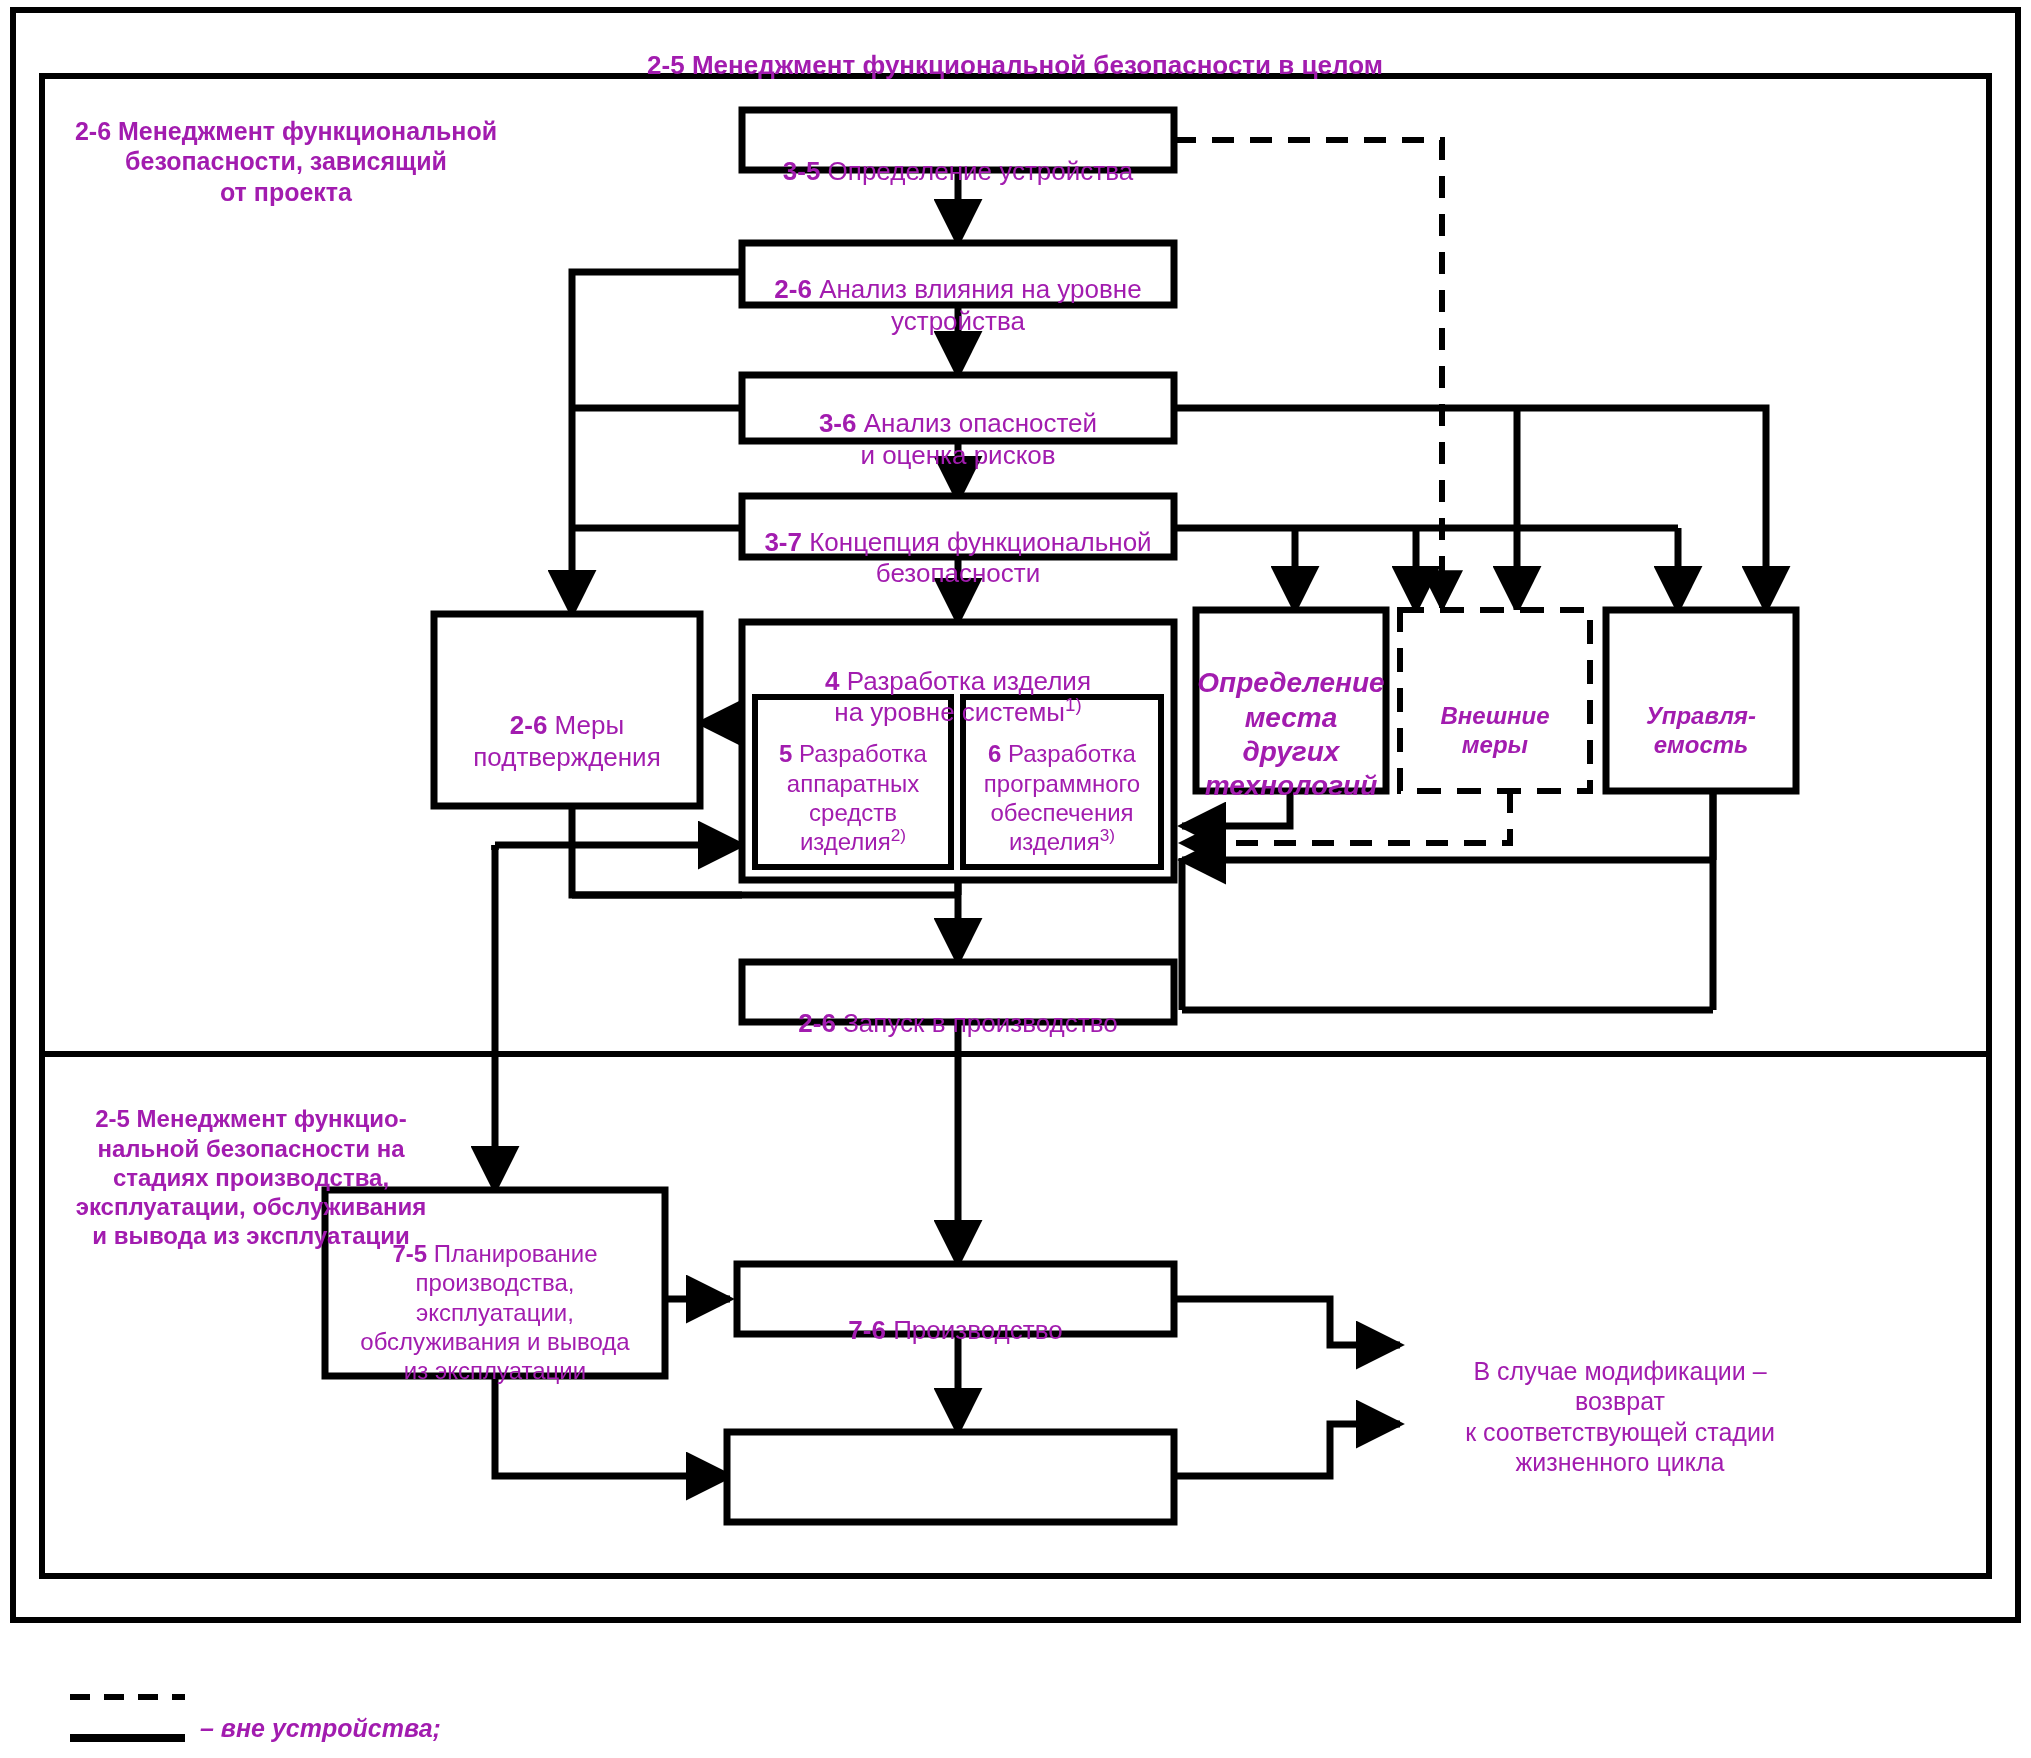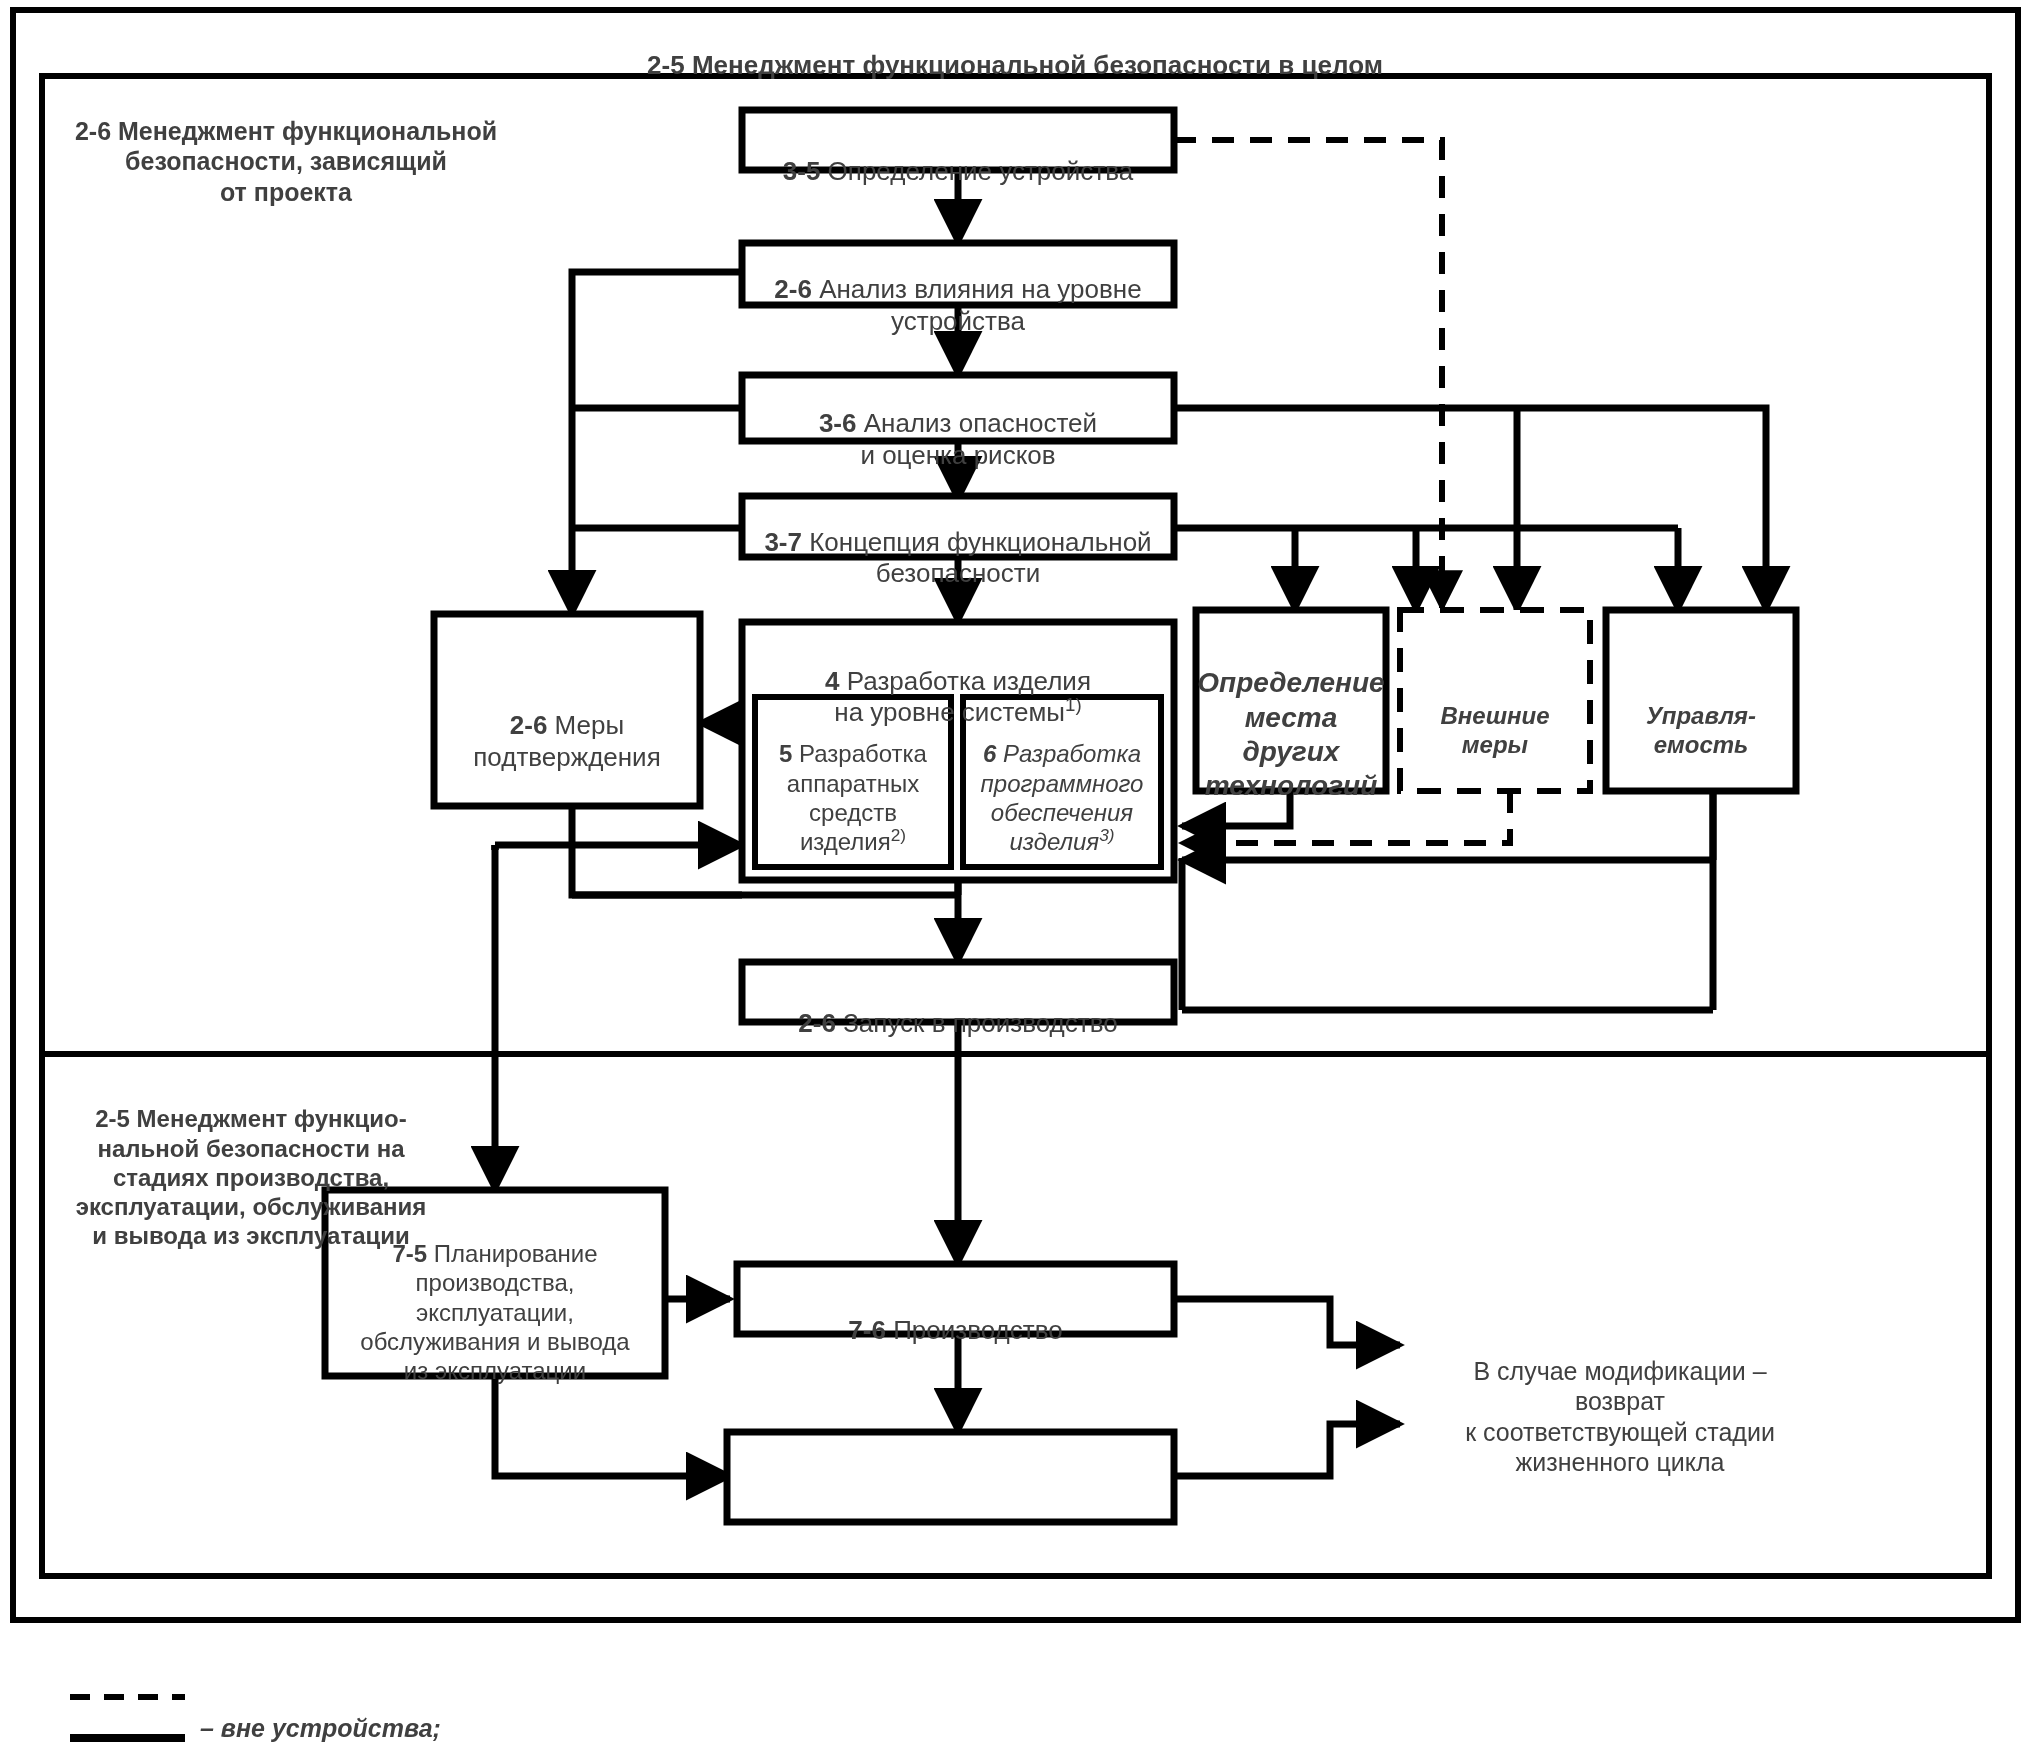--- a/index.html
+++ b/index.html
@@ -12,21 +12,21 @@
     width: 2031px;
     height: 1758px;
     background: #ffffff;
     font-family: "Liberation Sans", sans-serif;
     overflow: hidden;
   }
   svg { display: block; }
   .lbl {
     position: absolute;
     text-align: center;
-    color: #404040;
+    color: #a21caf;
     font-family: "Liberation Sans", sans-serif;
     line-height: 1.22;
     white-space: pre-line;
     pointer-events: none;
   }
   .b { font-weight: bold; }
   .ital { font-style: italic; font-weight: bold; }
   .node-text {
     display: flex;
     align-items: center;
@@ -199,21 +199,21 @@
 на уровне системы</span><sup>1)</sup></span>
   </div>
 
   <div class="lbl" style="left:755px; top:710px; width:196px; font-size:24px;">
     <span><b>5</b> <span>Разработка
 аппаратных
 средств
 изделия</span><sup>2)</sup></span>
   </div>
 
-  <div class="lbl" style="left:963px; top:710px; width:198px; font-size:24px;font-style:italic;">
+  <div class="lbl" style="left:963px; top:710px; width:198px; font-size:24px;">
     <span><b>6</b> <span>Разработка
 программного
 обеспечения
 изделия</span><sup>3)</sup></span>
   </div>
 
   <div class="lbl" style="left:434px; top:614px; width:266px; height:192px; font-size:26px;">
     <span class="node-text"><span><b>2-6</b> <span>Меры
 подтверждения</span></span></span>
   </div>

